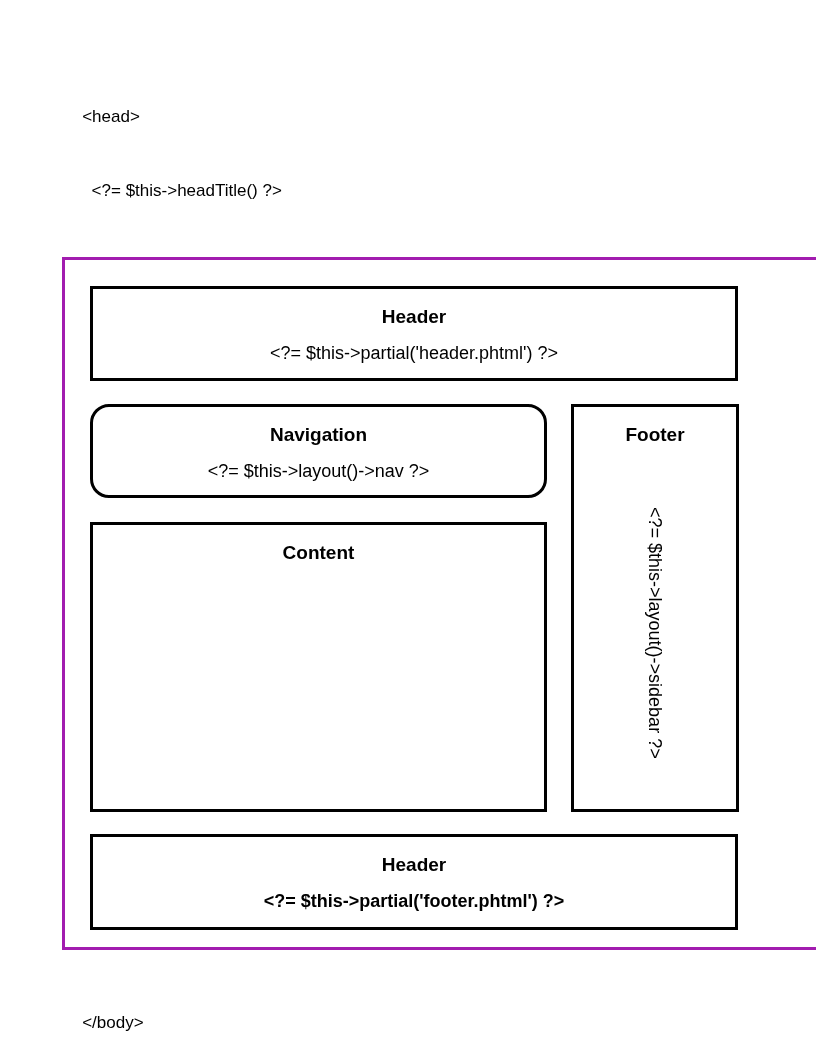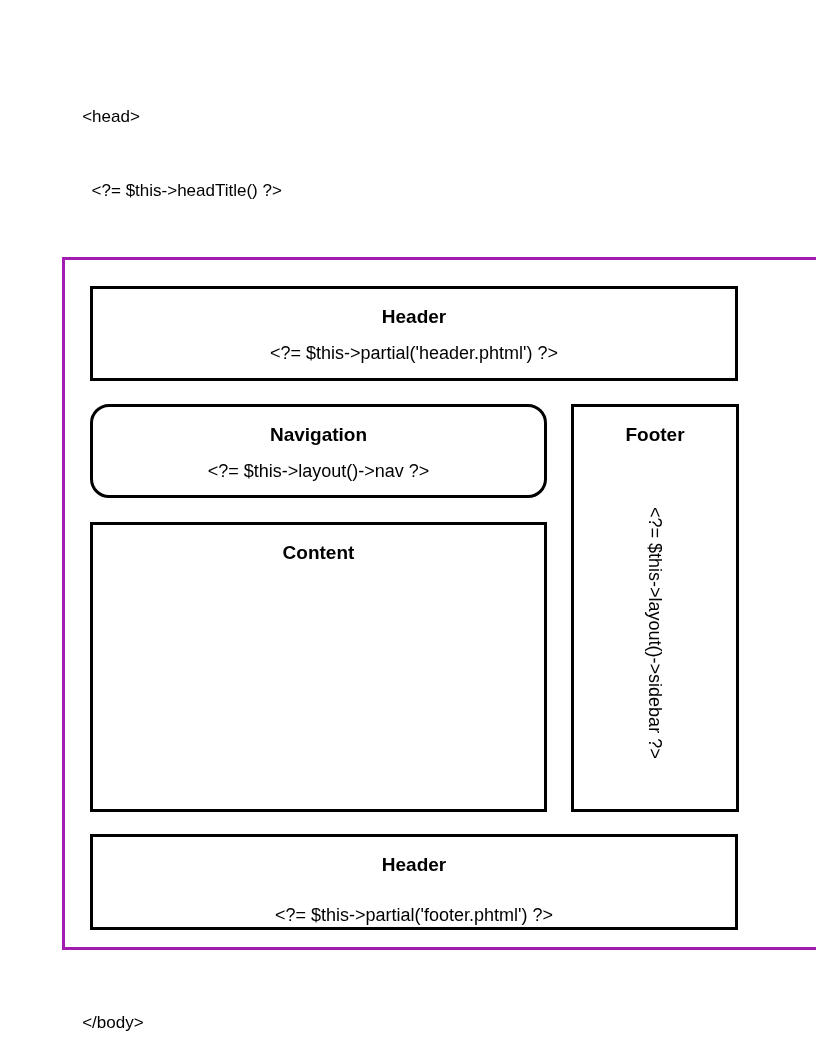--- a/index.html
+++ b/index.html
@@ -133,21 +133,21 @@
   }
 
   
   #footer-box {
     left: 25px;
     top: 574px;
     width: 648px;
     height: 96px;
   }
   #footer-box .box-title { margin-top: 18px; }
-  #footer-box .box-code  { margin-top: 32px; }
+  #footer-box .box-code  { margin-top: 18px; font-weight: bold; }
 </style>
 </head>
 <body>
 
 <div class="code-block">
   <div class="code-line">   &lt;head&gt;</div>
   <div class="code-line">     &lt;?= $this-&gt;headTitle() ?&gt;</div>
   <div class="code-line">     &lt;?= $this-&gt;headScript() ?&gt;</div>
   <div class="code-line">     &lt;?= $this-&gt;headStylesheet() ?&gt;</div>
   <div class="code-line">   &lt;/head&gt;</div>

